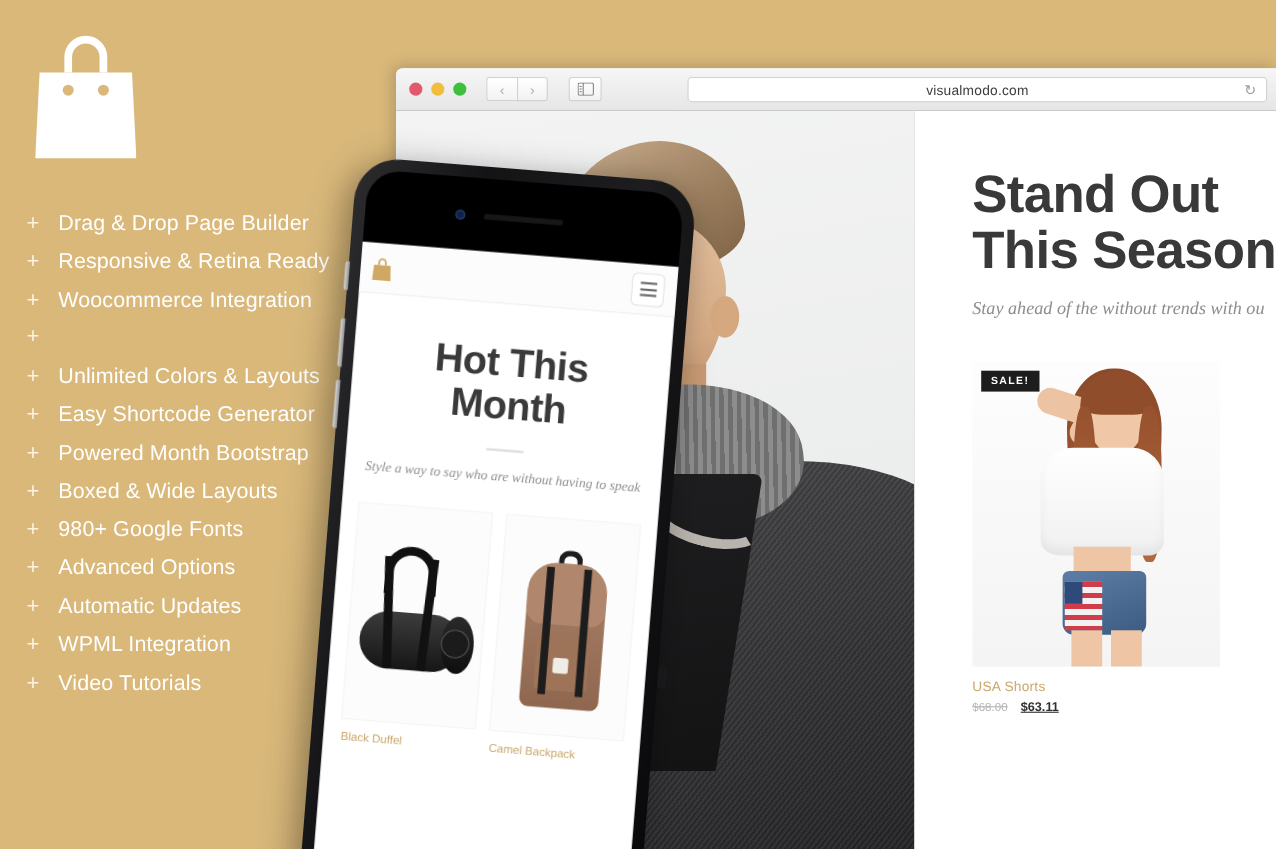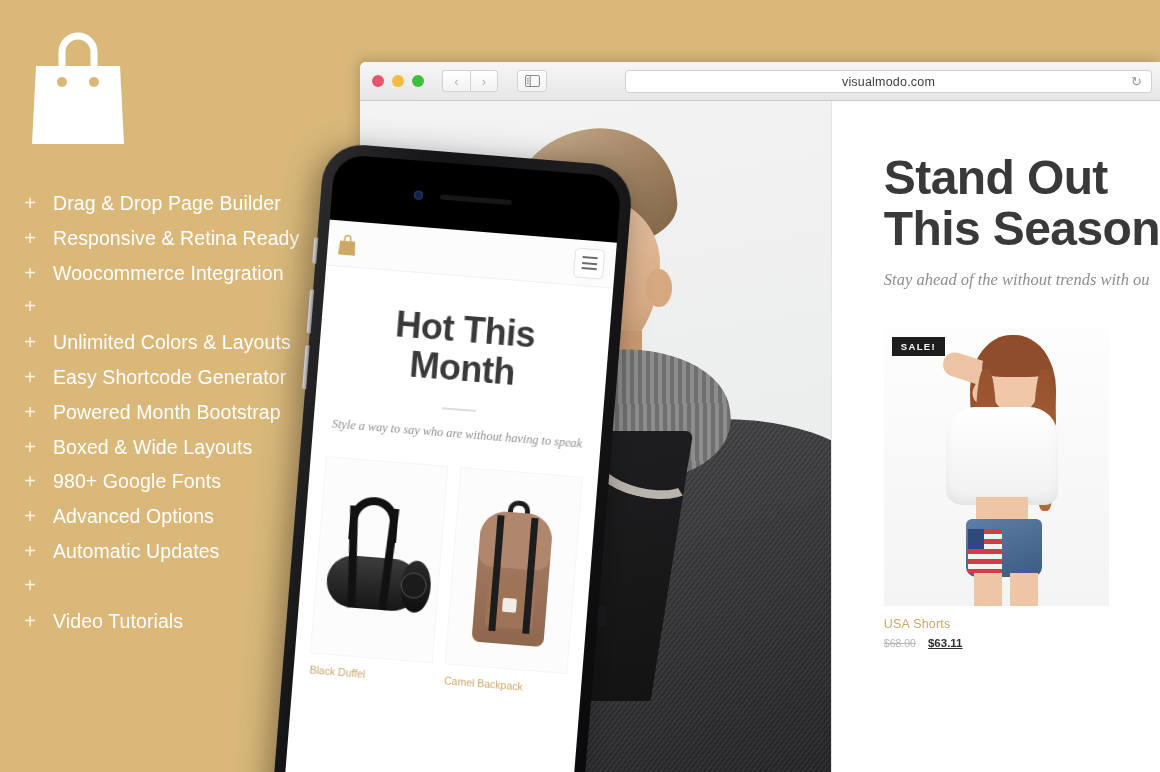--- a/index.html
+++ b/index.html
@@ -273,20 +273,21 @@
     <div class="feature-row">
       <span class="feature-plus">+</span>
       <span class="feature-text">Advanced Options</span>
     </div>
     <div class="feature-row">
       <span class="feature-plus">+</span>
       <span class="feature-text">Automatic Updates</span>
     </div>
     <div class="feature-row">
       <span class="feature-plus">+</span>
+      <span class="feature-text">WPML Integration</span>
     </div>
     <div class="feature-row">
       <span class="feature-plus">+</span>
       <span class="feature-text">Video Tutorials</span>
     </div>
   </div>
 
 </div>
 
 <div id="browser-window">

